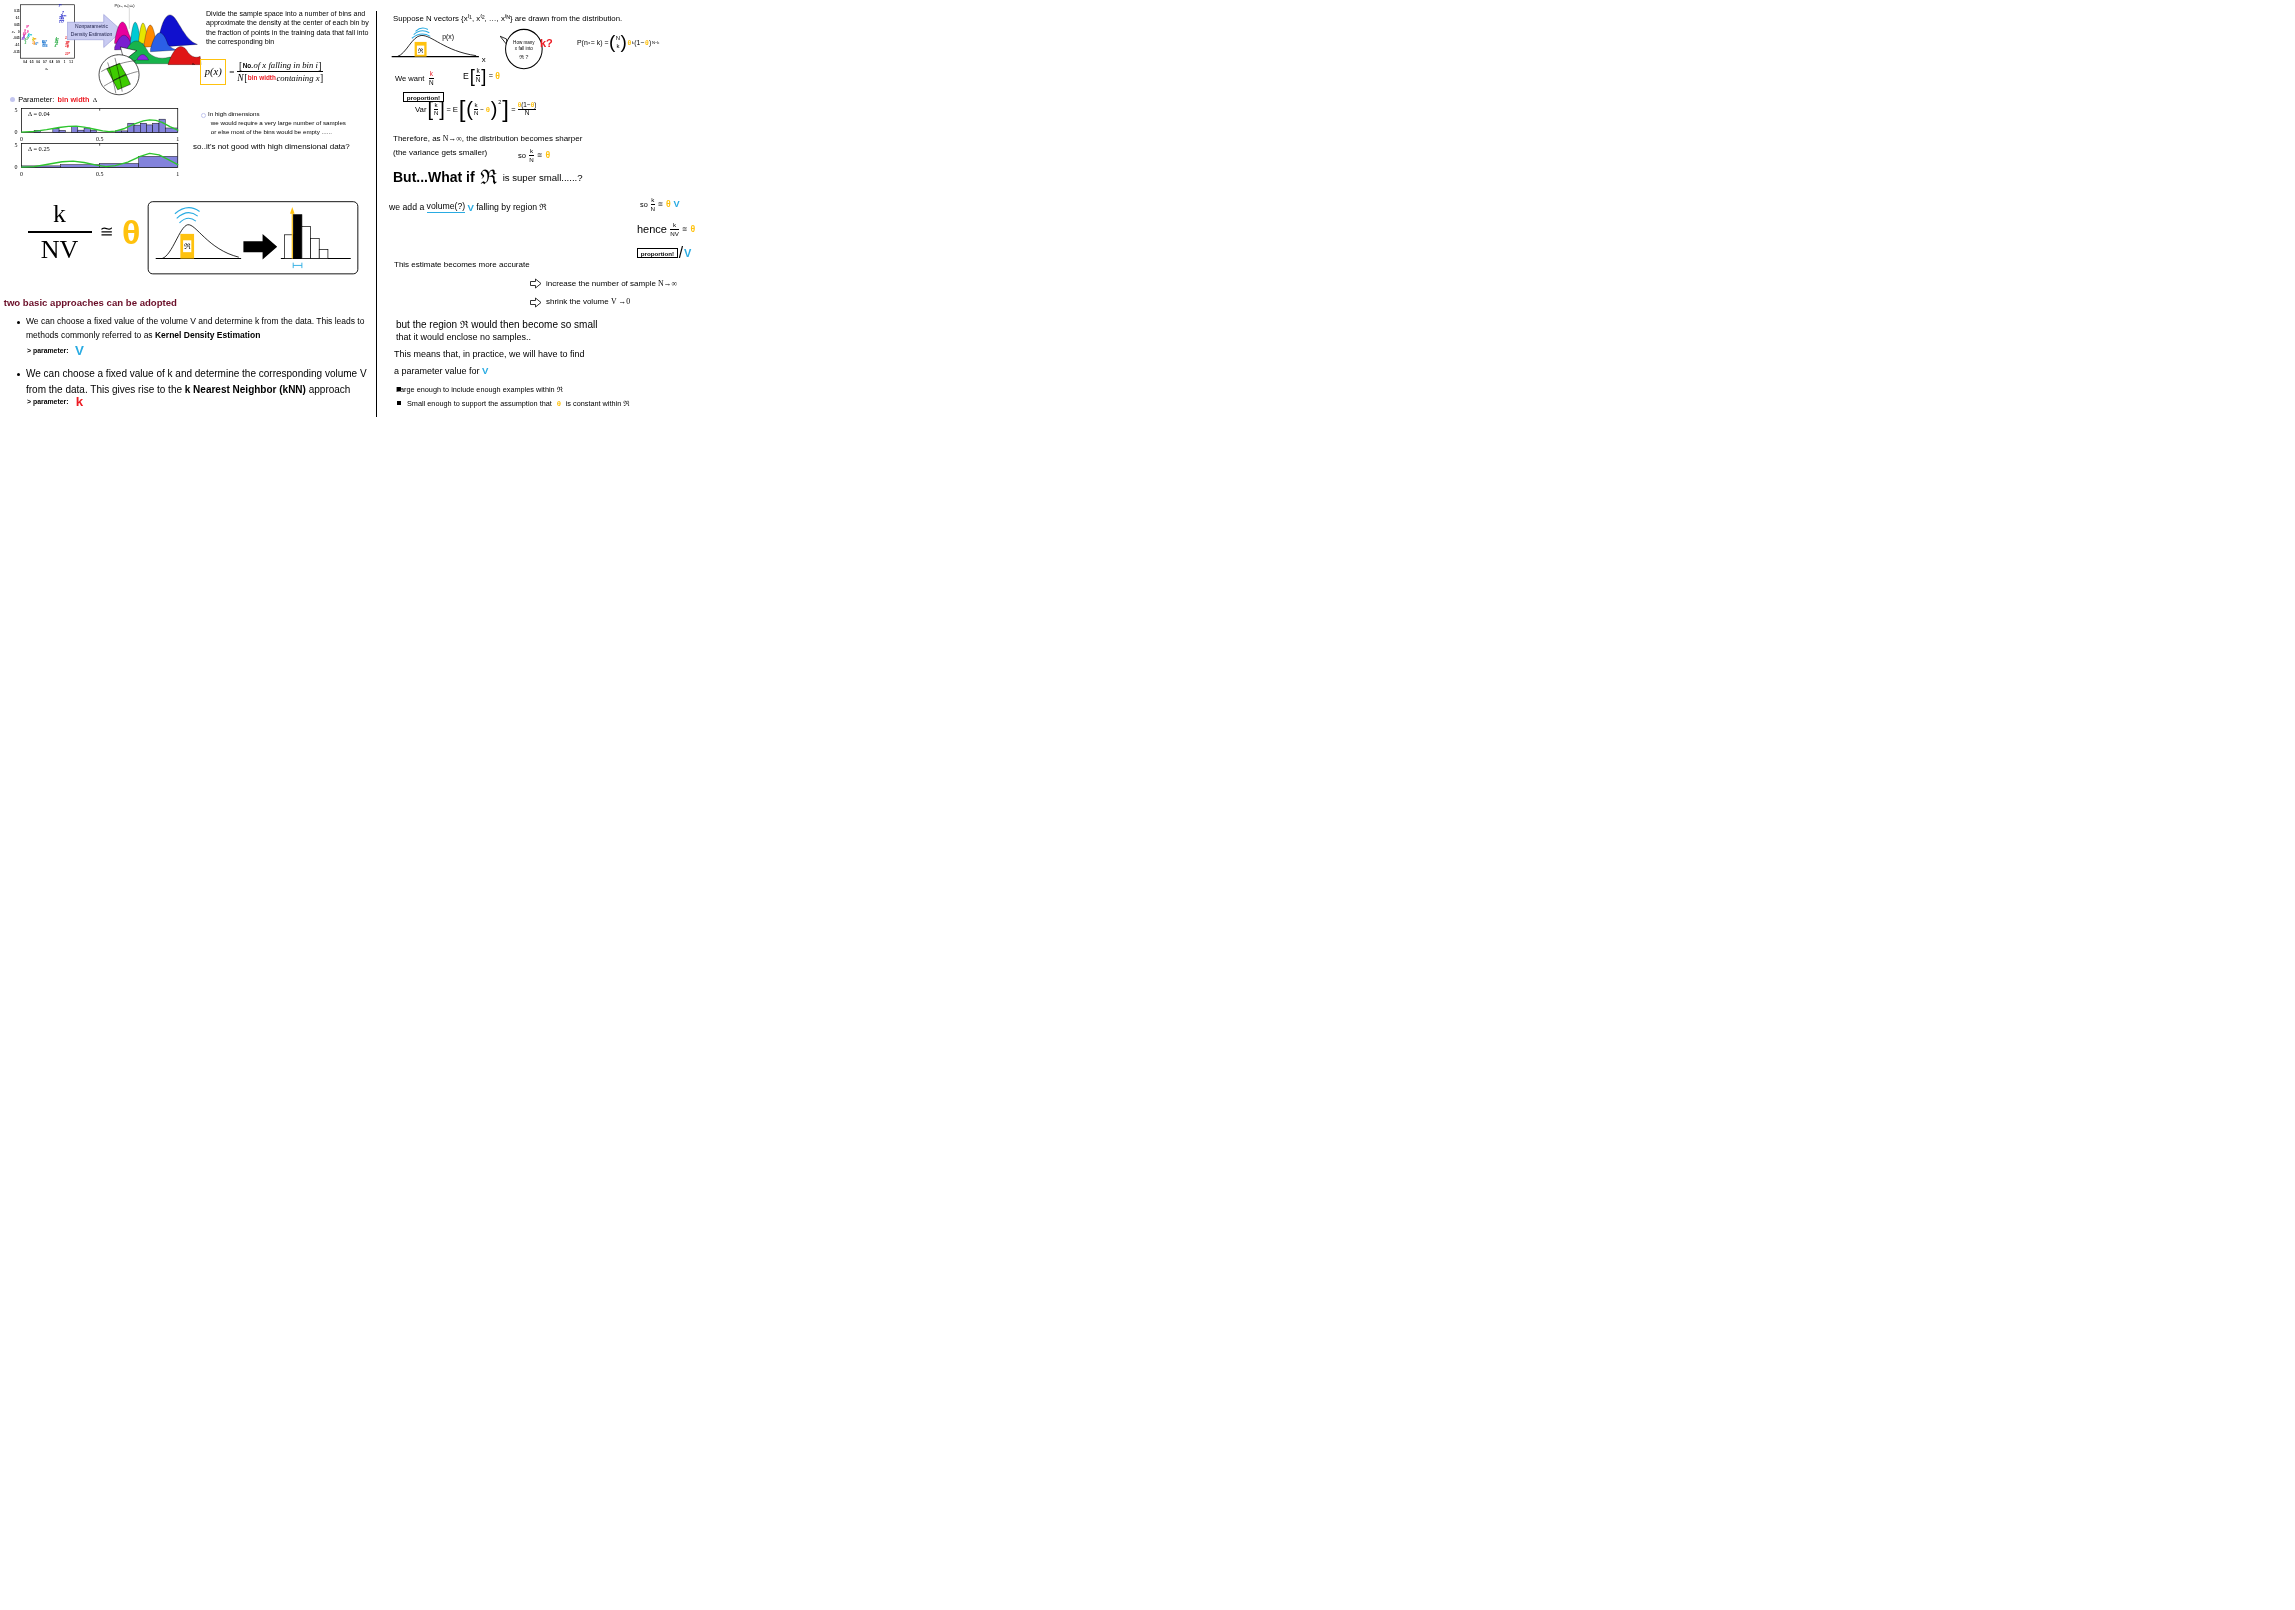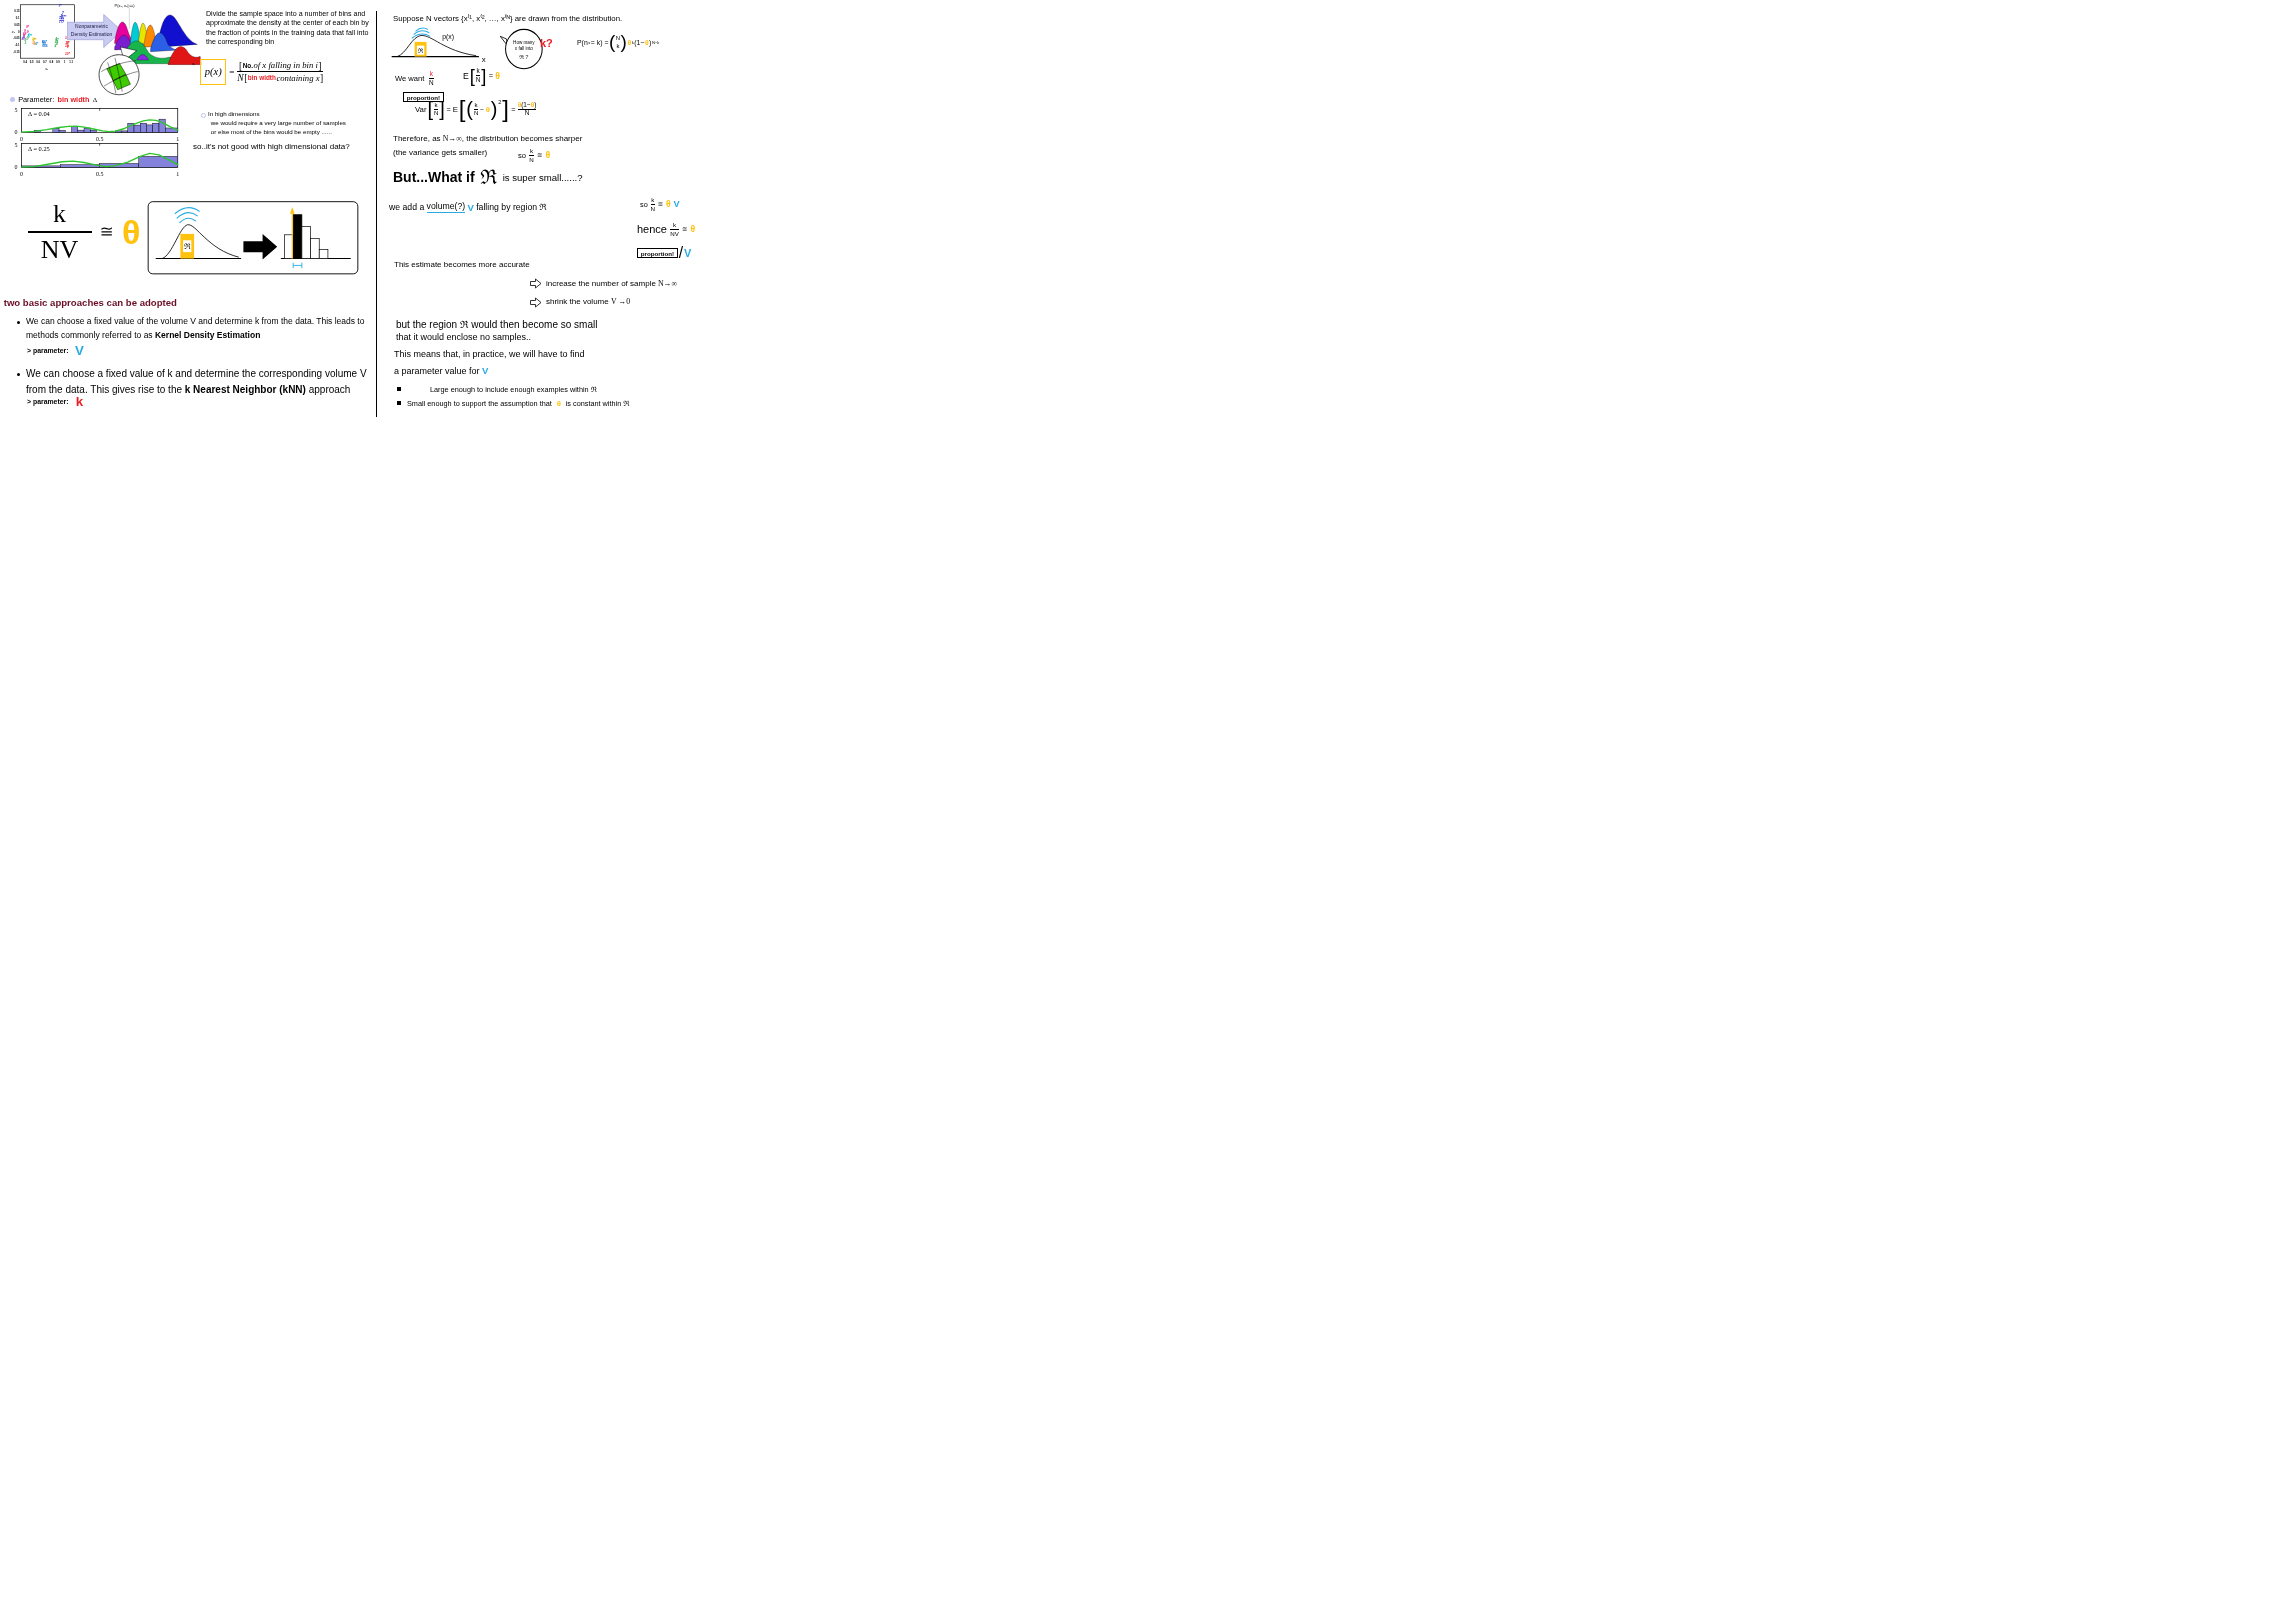--- a/index.html
+++ b/index.html
@@ -460,21 +460,21 @@
   <div class="abs" style="left:396px;top:317px;font-size:10px">
     <span>but the region </span><span class="dejavu">ℜ</span><span> would then become so small</span>
   </div>
   <div class="abs" style="left:396px;top:332px;font-size:9px">that it would enclose no samples..</div>
   <div class="abs" style="left:394px;top:349px;font-size:9px">This means that, in practice, we will have to find</div>
   <div class="abs" style="left:394px;top:365px;font-size:9px">
     <span>a parameter value for </span><span class="cyan b" style="font-size:9.6px">V</span>
   </div>
 
   <span class="abs sqb" style="left:397px;top:387px"></span>
-  <div class="abs" style="left:430px;top:384px;font-size:7.3px">
+  <div class="abs" style="left:396px;top:384px;font-size:7.3px">
     <span>Large enough to include enough examples within </span><span class="dejavu">ℜ</span>
   </div>
   <span class="abs sqb" style="left:397px;top:401px"></span>
   <div class="abs" style="left:407px;top:398px;font-size:7.3px">
     <span>Small enough to support the assumption that </span>
     <span class="yellow b" style="font-size:7.8px;margin:0 2.8px">θ</span>
     <span> is constant within </span><span class="dejavu">ℜ</span>
   </div>
 
 </div>

